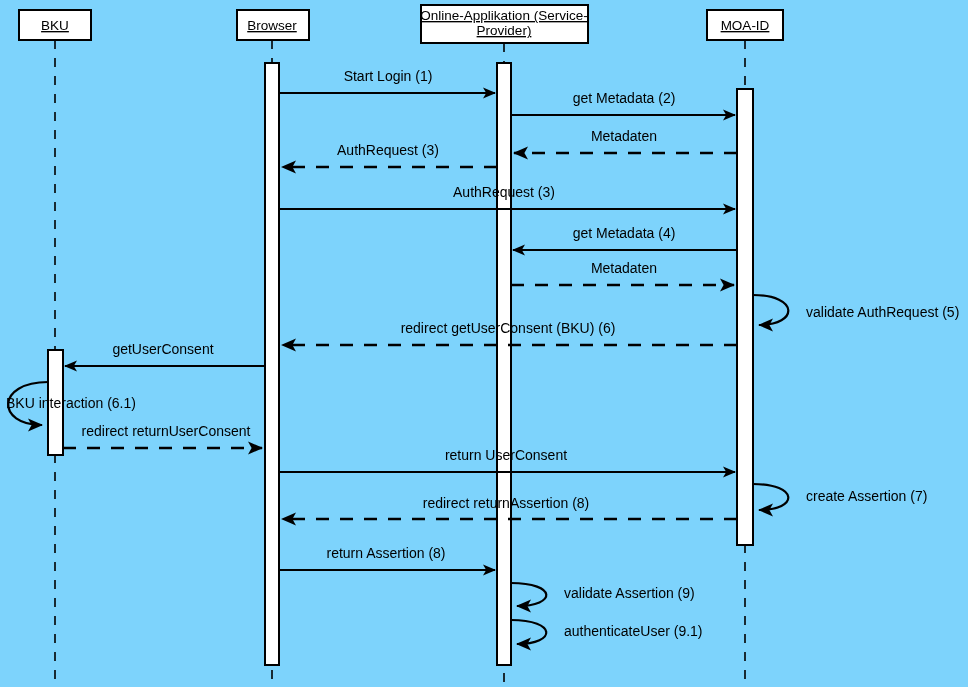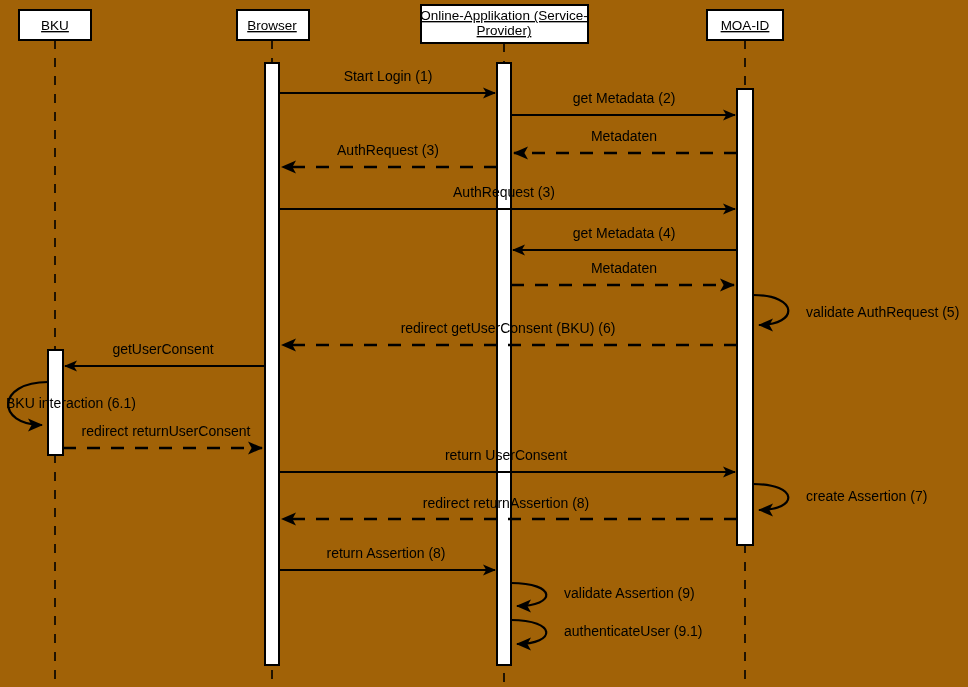--- a/index.html
+++ b/index.html
@@ -7,21 +7,21 @@
     padding: 0;
     background: #ffffff;
   }
   body {
     font-family: "Liberation Sans", sans-serif;
   }
   #diagram-root {
     position: relative;
     width: 968px;
     height: 687px;
-    background: #a16207;
+    background: #7dd3fc;
     overflow: hidden;
   }
   svg.seq {
     display: block;
     width: 968px;
     height: 687px;
   }
   .lifeline-box {
     fill: #ffffff;
     stroke: #000000;

